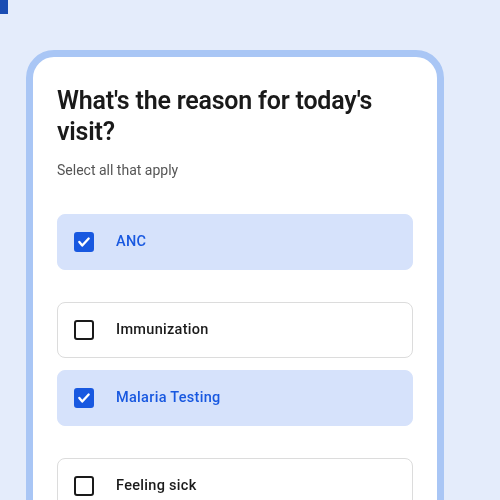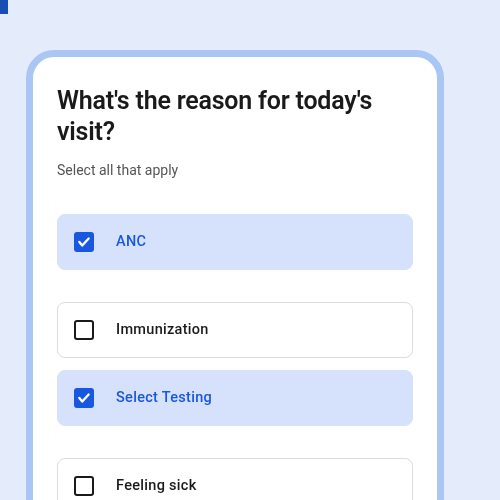--- a/index.html
+++ b/index.html
@@ -126,21 +126,21 @@
       <span class="checkbox unchecked-box"></span>
       <span class="option-label">Immunization</span>
     </div>
 
     <div class="option checked">
       <span class="checkbox checked-box">
         <svg viewBox="0 0 24 24" fill="none" stroke="#fff" stroke-width="4" stroke-linecap="round" stroke-linejoin="round">
             <polyline points="4 12 9 18 20 6"></polyline>
           </svg>
       </span>
-      <span class="option-label">Select Testing</span>
+      <span class="option-label">Malaria Testing</span>
     </div>
 
     <div class="option unchecked">
       <span class="checkbox unchecked-box"></span>
       <span class="option-label">Feeling sick</span>
     </div>
 
   </div>
 </div>
 

